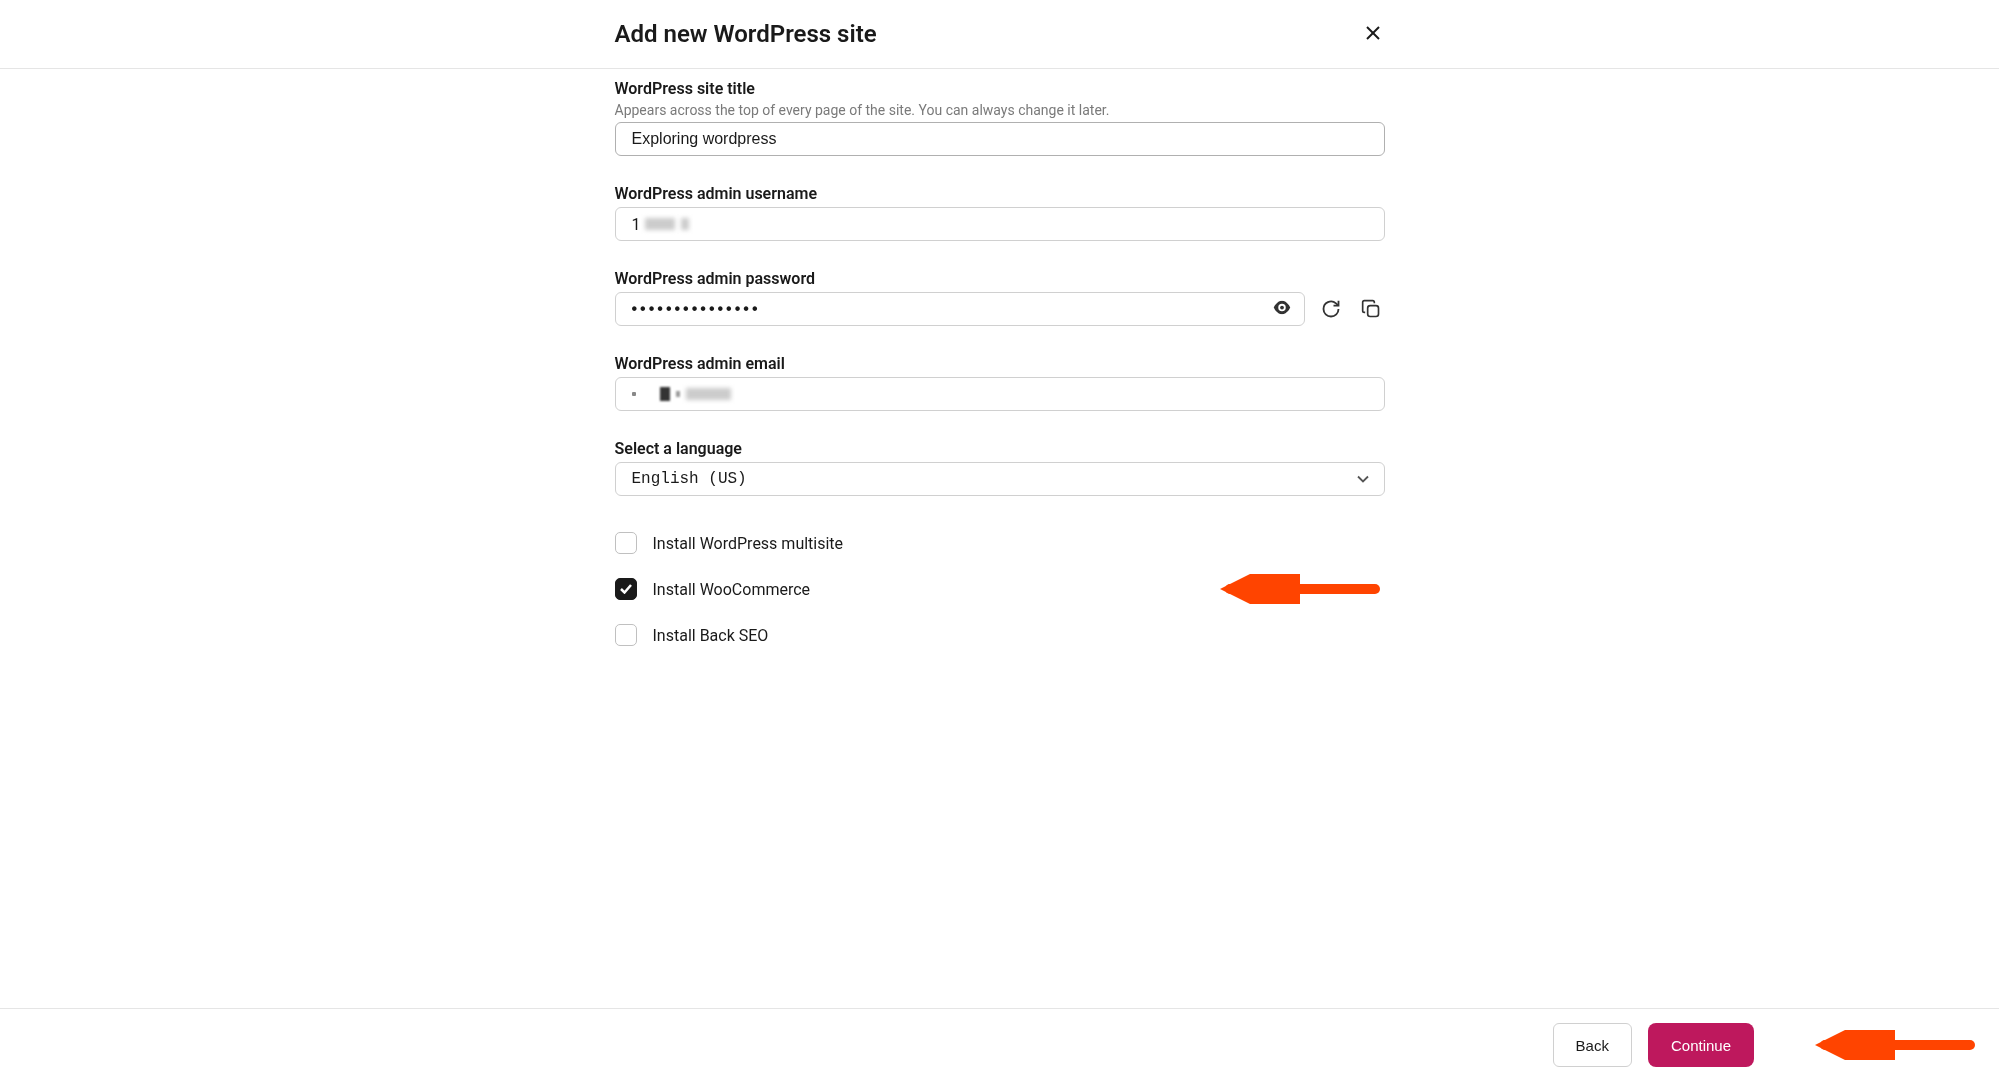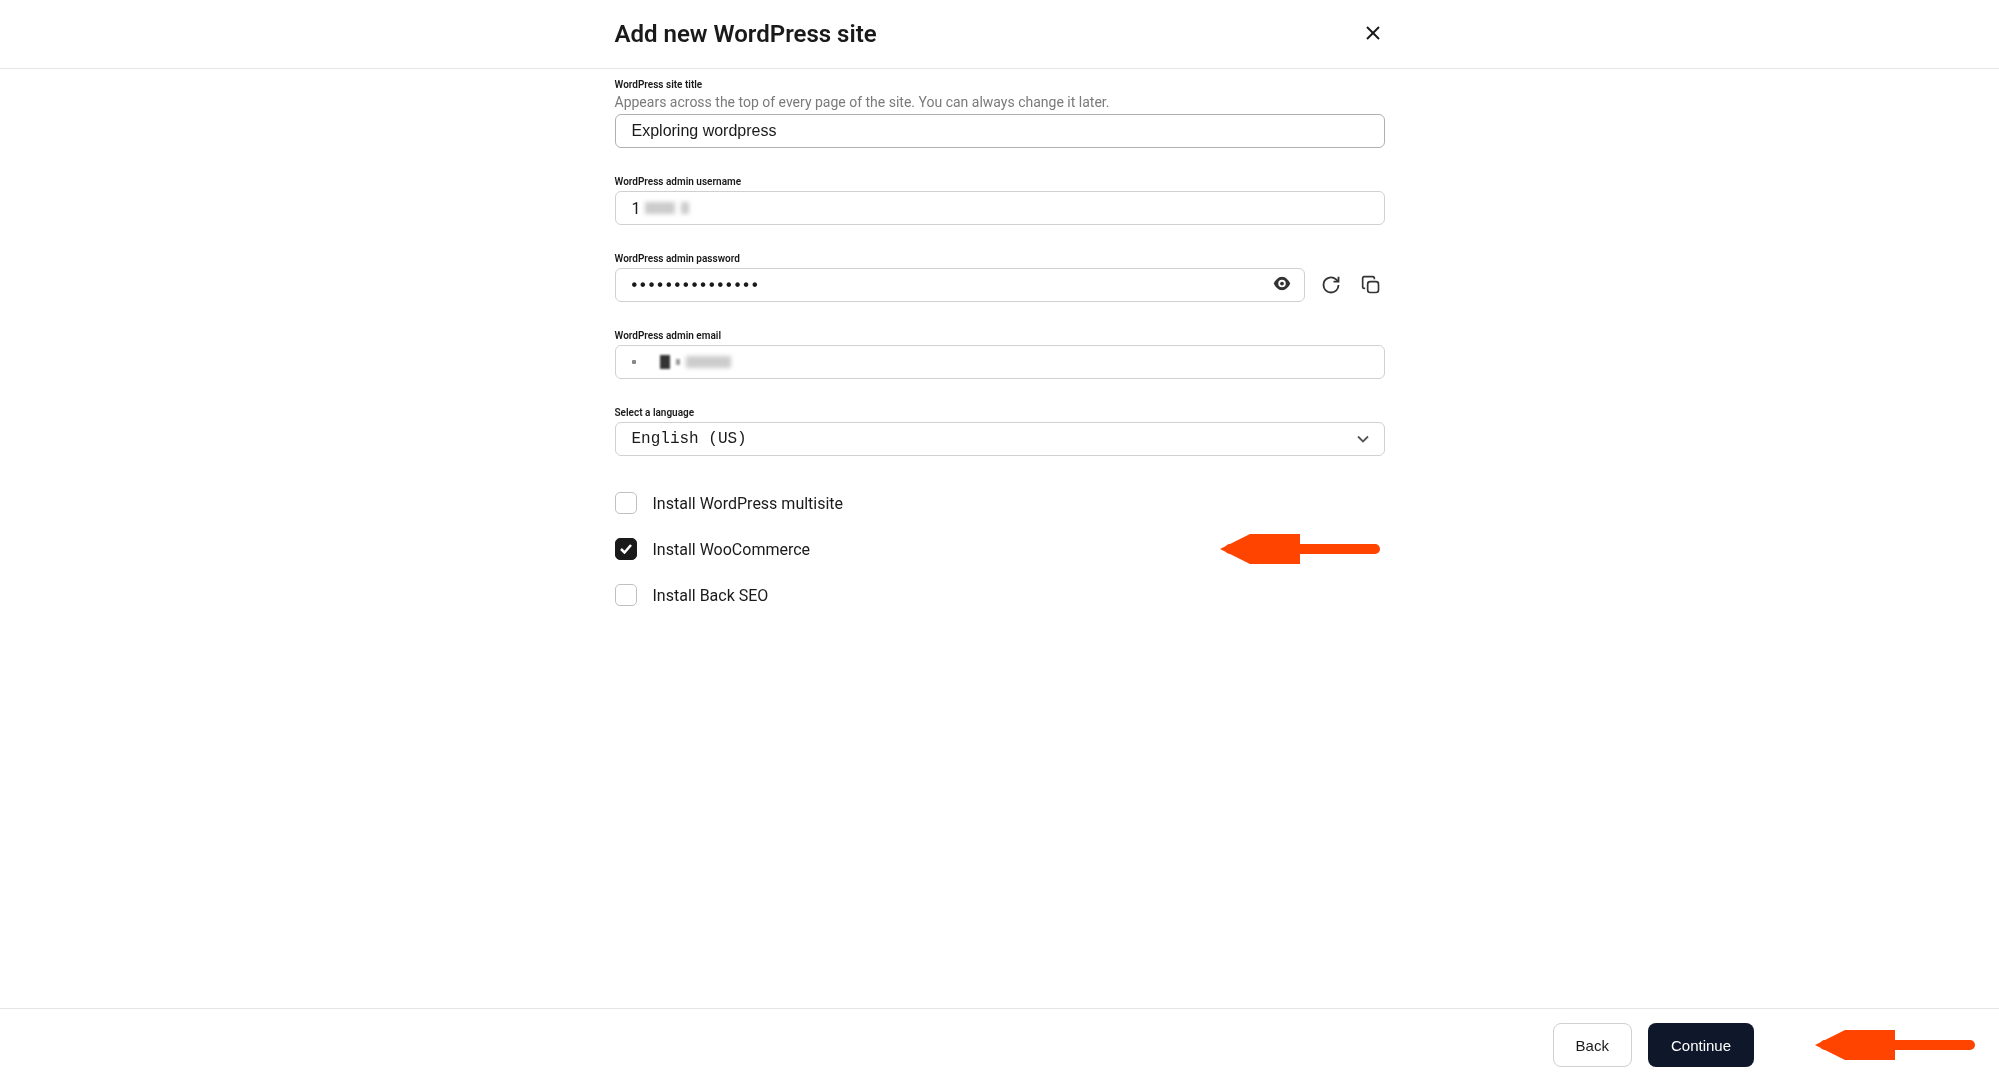--- a/index.html
+++ b/index.html
@@ -45,21 +45,21 @@
     .form-container {
       max-width: 780px;
       margin: 0 auto;
       padding: 10px 5px 80px;
     }
     .form-group {
       margin-bottom: 28px;
     }
     .form-label {
       display: block;
-      font-size: 10px;
+      font-size: 16px;
       font-weight: 600;
       color: #1a1a1a;
       margin-bottom: 4px;
     }
     .form-hint {
       font-size: 14px;
       color: #7a7a7a;
       margin-bottom: 4px;
     }
     .form-input {
@@ -181,23 +181,24 @@
       border-radius: 8px;
       font-size: 15px;
       font-weight: 500;
       cursor: pointer;
       border: 1px solid transparent;
     }
     .btn-secondary {
       background: #fff;
       border-color: #d0d0d0;
       color: #1a1a1a;
+      border-radius: 6px;
     }
     .btn-primary {
-      background: #0f172a;
+      background: #be185d;
       color: #fff;
     }
     .arrow-annotation {
       position: absolute;
       pointer-events: none;
     }
     .arrow-1 {
       left: 590px;
       top: -4px;
     }

